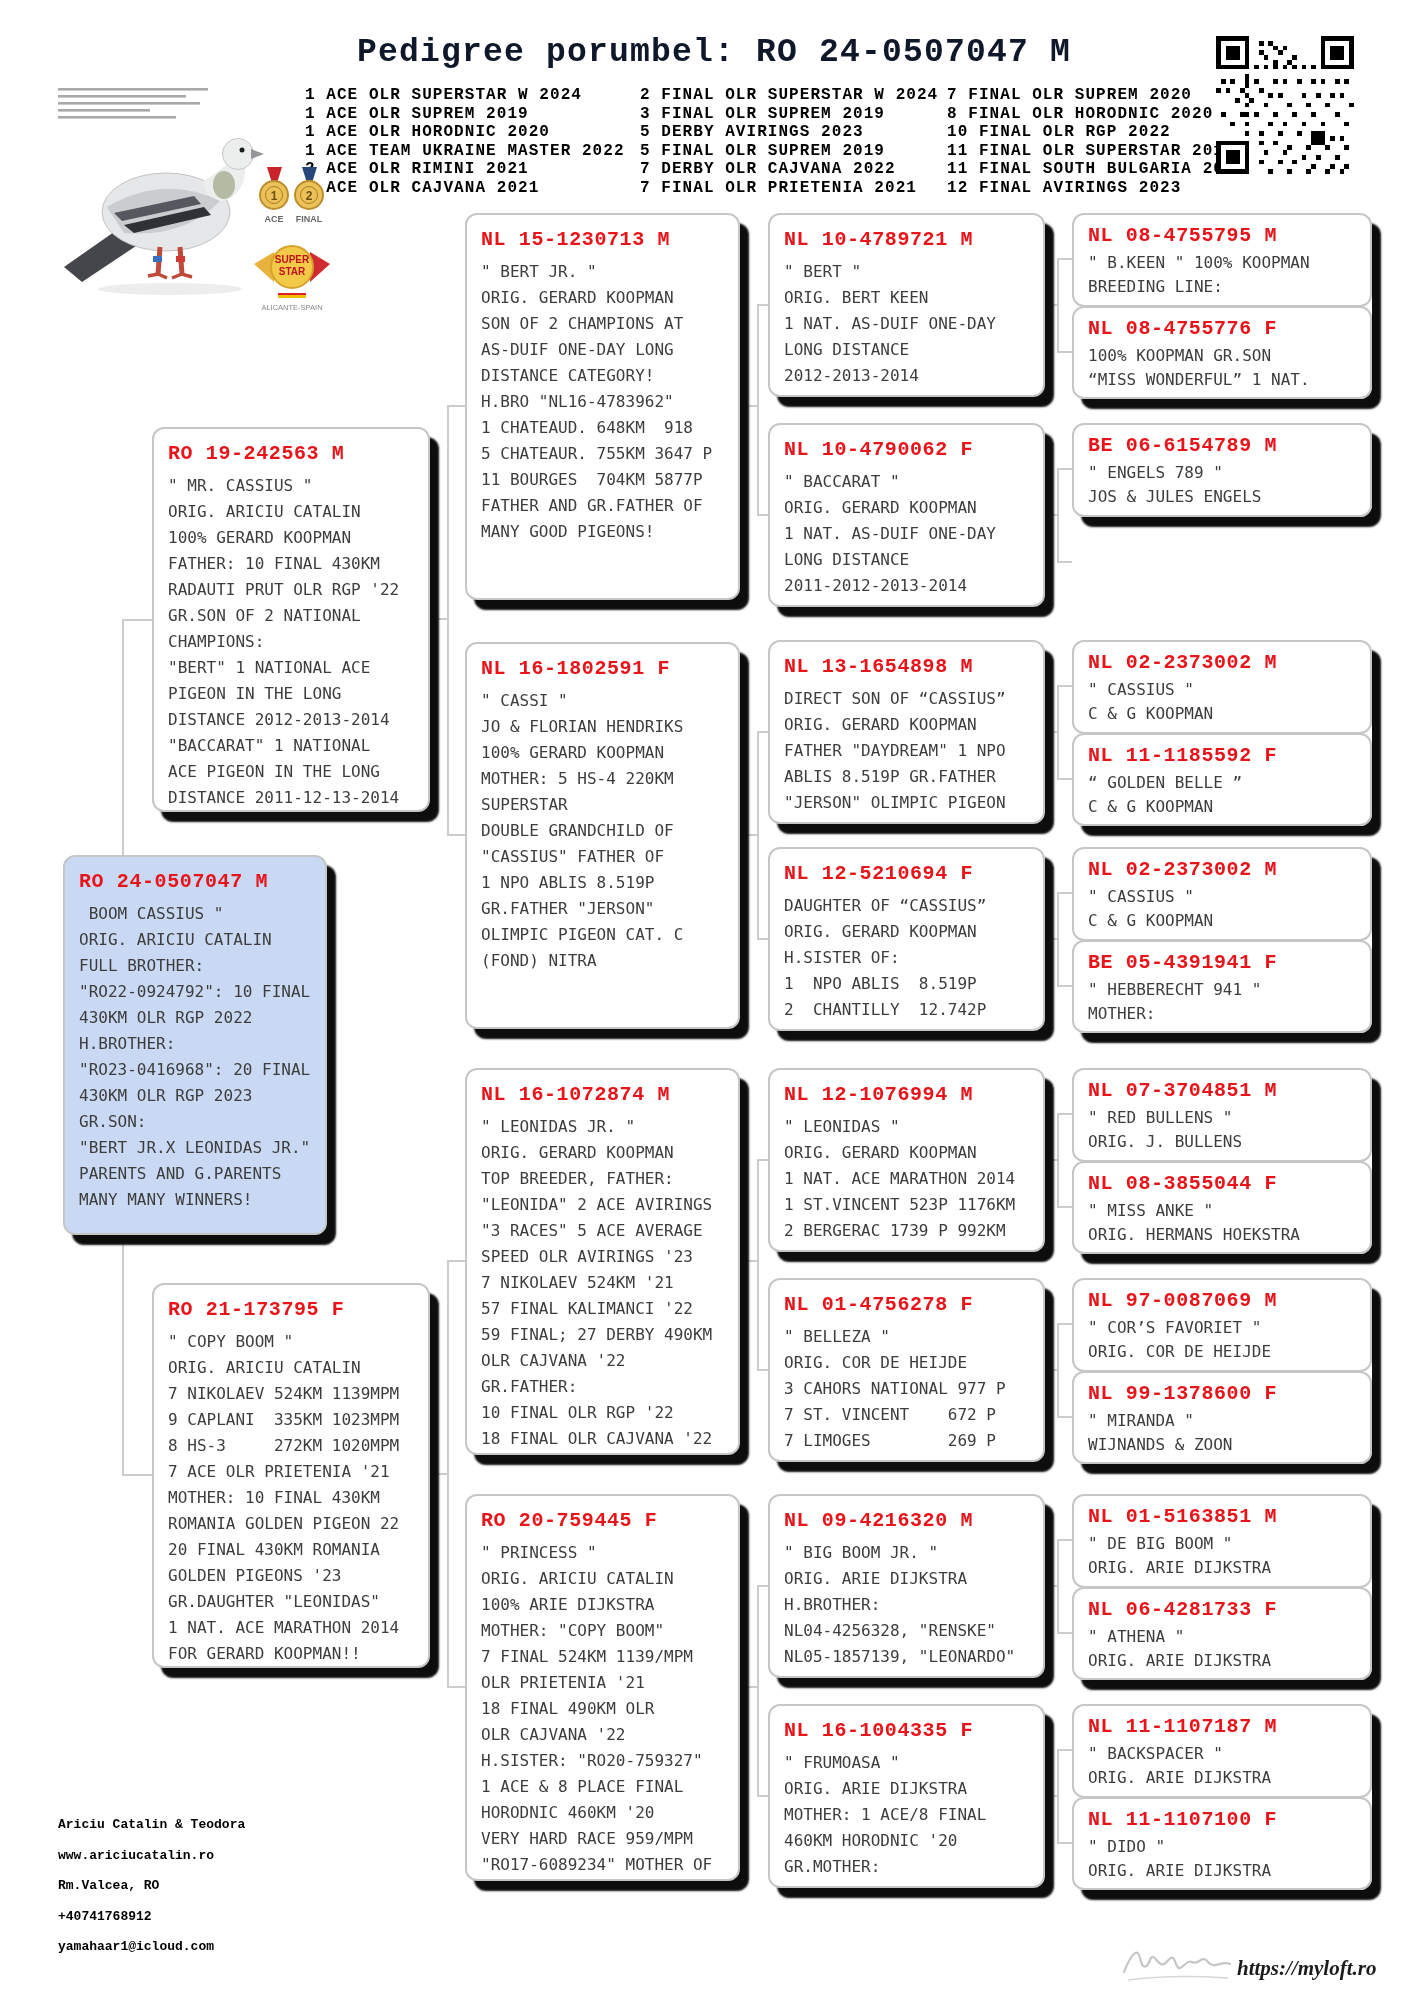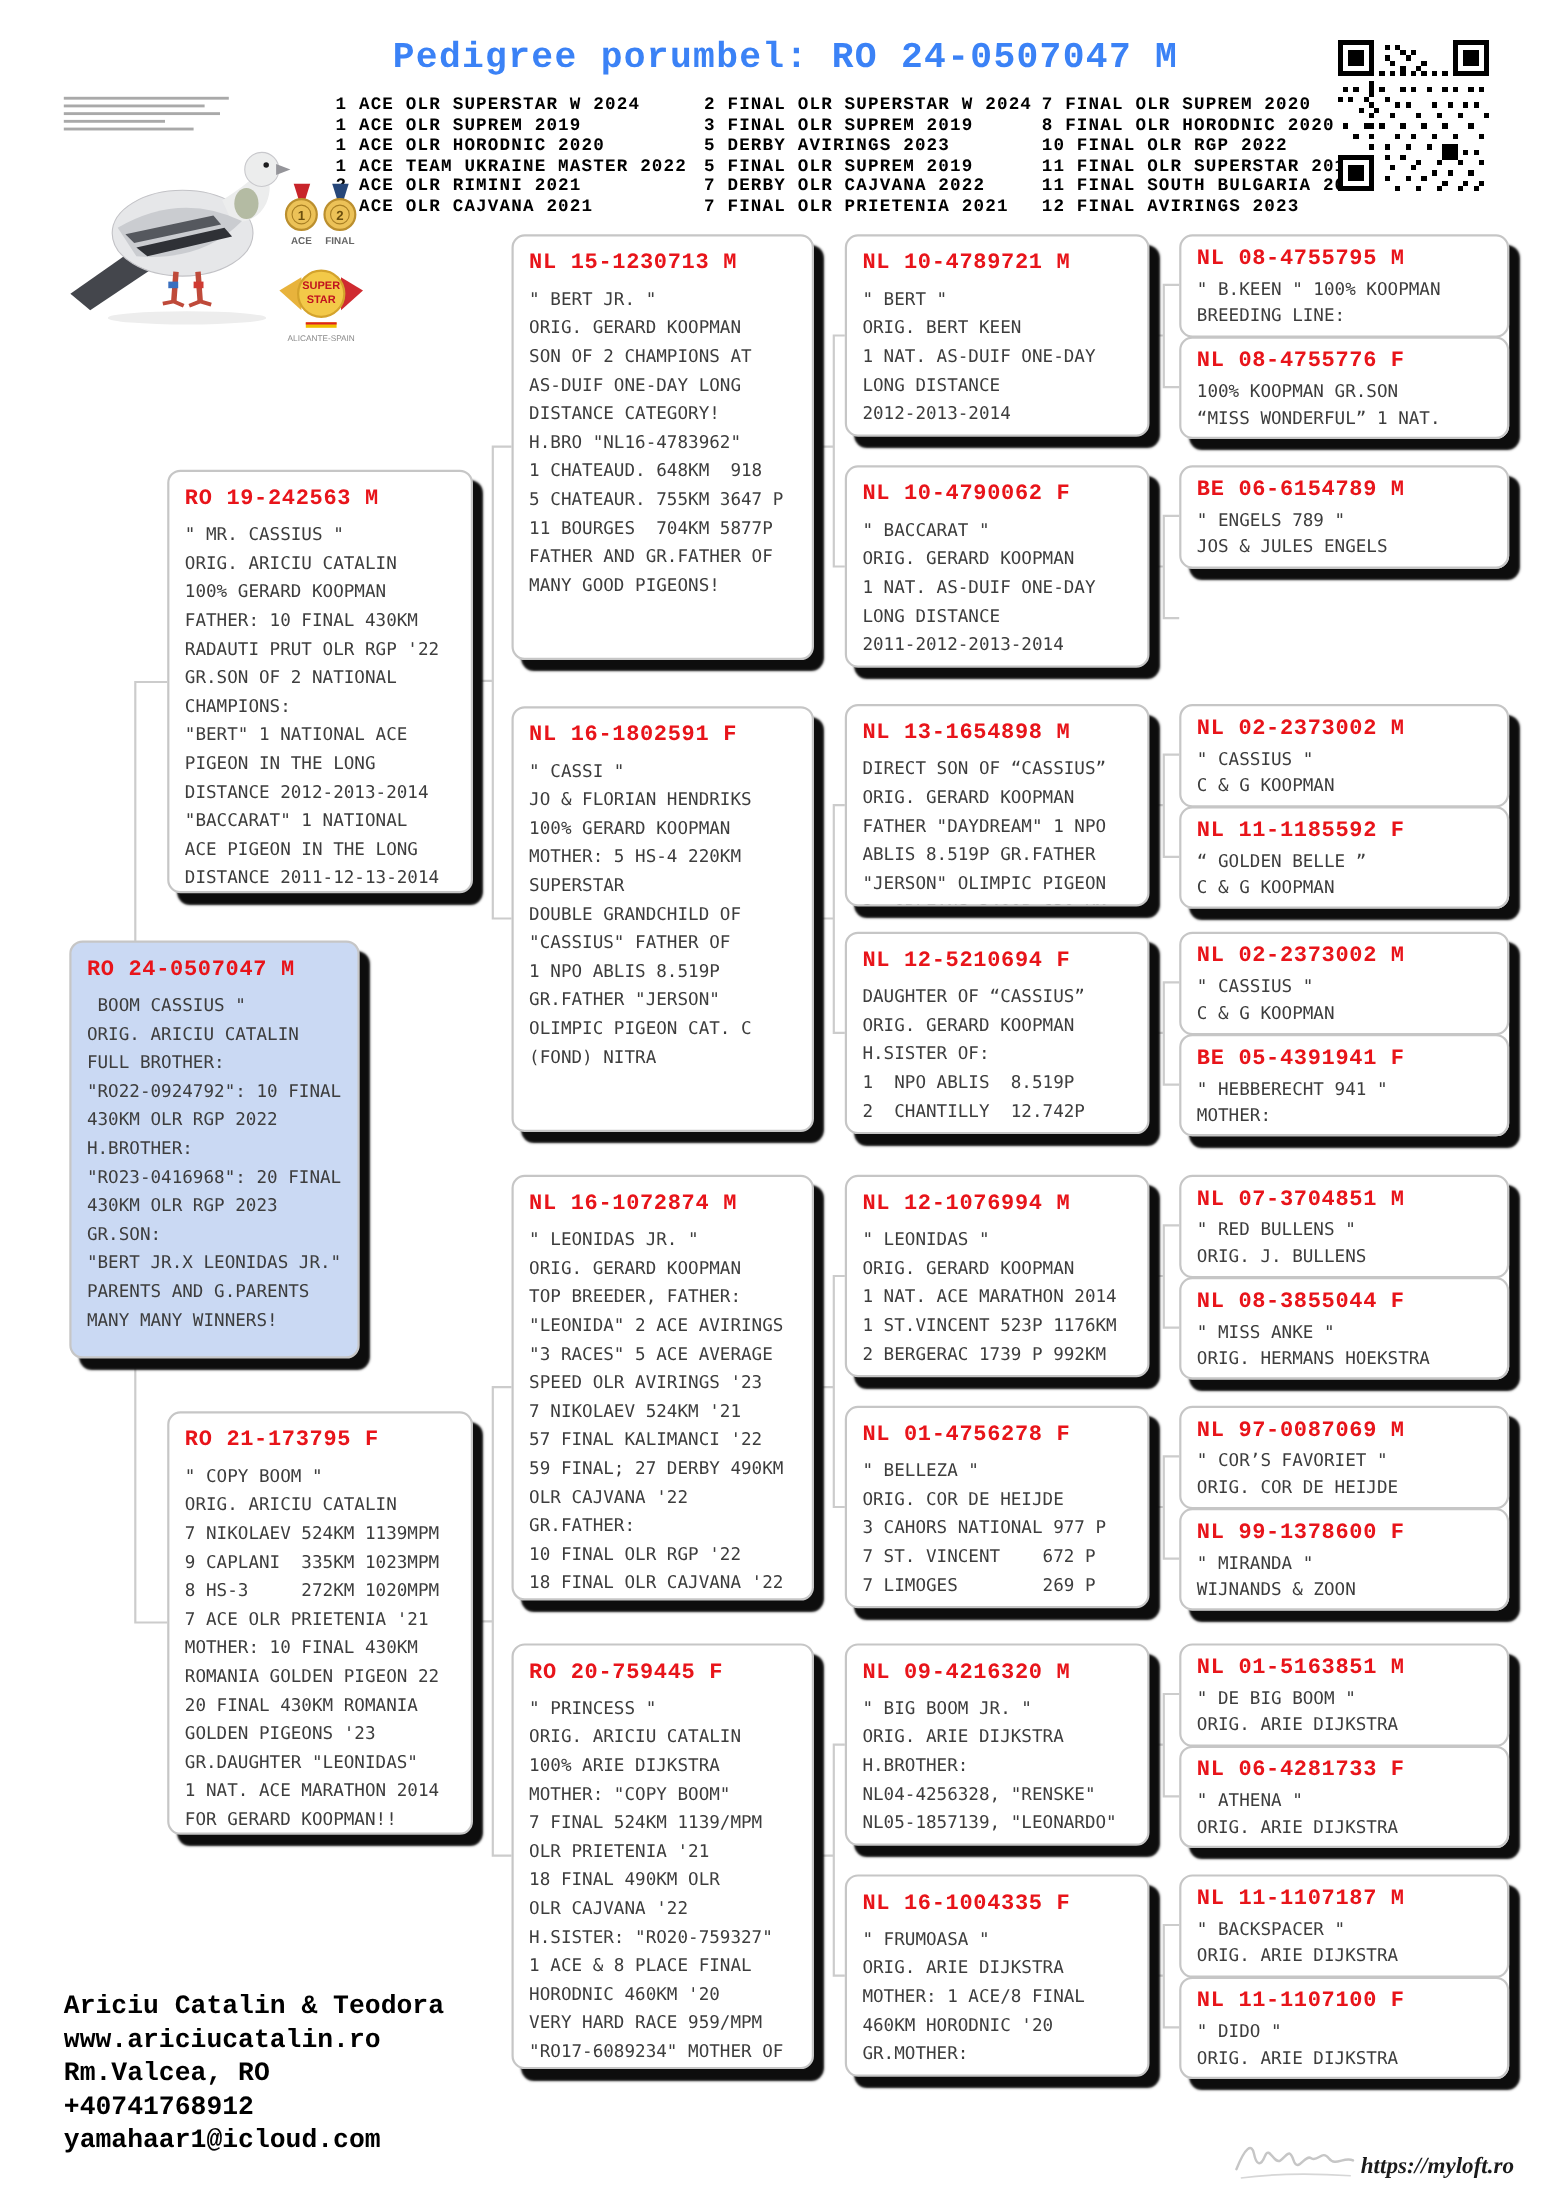--- a/index.html
+++ b/index.html
@@ -1,39 +1,39 @@
 <!DOCTYPE html>
 <html><head>
 <meta charset="utf-8">
 <style>
   html,body{margin:0;padding:0;background:#fff;}
   #page{position:relative;width:1414px;height:2000px;background:#fff;overflow:hidden;
         font-family:"DejaVu Sans Mono",monospace;}
   #title{position:absolute;left:357px;top:34px;font-family:"Liberation Mono",monospace;
-         font-weight:bold;font-size:33px;letter-spacing:1.2px;color:#3b82f6;white-space:nowrap;}
+         font-weight:bold;font-size:33px;letter-spacing:1.2px;color:#0f172a;white-space:nowrap;}
   .ach-col{position:absolute;top:86px;font-family:"Liberation Mono",monospace;font-weight:bold;
            font-size:16px;letter-spacing:1.05px;color:#000;}
   .ach-col div{line-height:18.6px;white-space:nowrap;}
   #conn{position:absolute;left:0;top:0;}
   .pbox{position:absolute;box-sizing:border-box;background:#fff;border:2px solid #c6c6c6;
         border-radius:12px;box-shadow:9px 10px 2px #0d0d0d;overflow:hidden;
         padding:12px 12px 0 14px;}
   .ring{font-family:"Liberation Mono",monospace;font-weight:bold;font-size:20px;
         line-height:26px;letter-spacing:.6px;color:#e8141a;white-space:nowrap;margin-bottom:6px;}
   .body{font-size:16px;line-height:26px;color:#3d3d3d;white-space:pre-wrap;}
   .blue{background:#cad9f3;}
   .orange{background:#f8d9a9;}
   .pair{position:absolute;width:300px;border-radius:12px;box-shadow:9px 10px 2px #0d0d0d;}
   .sbox{box-sizing:border-box;height:93.5px;background:#fff;border:2px solid #c6c6c6;
         border-radius:12px;padding:8px 12px 0 14px;overflow:hidden;}
   .sbox + .sbox{margin-top:-1px;}
   .sbox .ring{line-height:25px;margin-bottom:3px;}
   .sbox .body{line-height:24px;}
   #contact{position:absolute;left:58px;top:1810px;font-family:"Liberation Mono",monospace;
-           font-weight:bold;font-size:24px;color:#000;}
+           font-weight:bold;font-size:13px;color:#000;}
   #contact div{line-height:30.5px;white-space:nowrap;}
   #myloft-url{position:absolute;left:1237px;top:1956px;font-family:"Liberation Serif",serif;
               font-weight:bold;font-style:italic;font-size:21px;color:#1b1b1b;white-space:nowrap;text-align:center;}
   #hero{position:absolute;left:52px;top:82px;}
   #qr{position:absolute;left:1216px;top:36px;}
   #sig{position:absolute;left:1118px;top:1934px;}
 </style>
 </head>
 <body>
 

